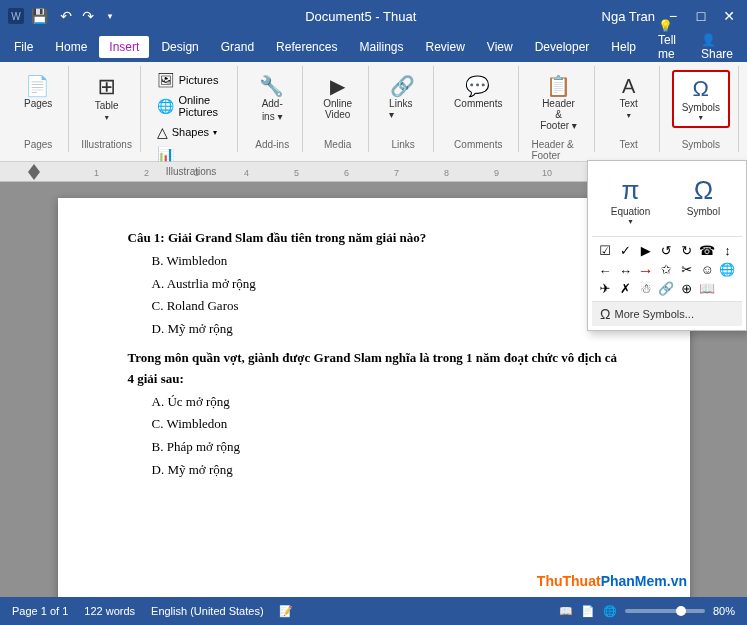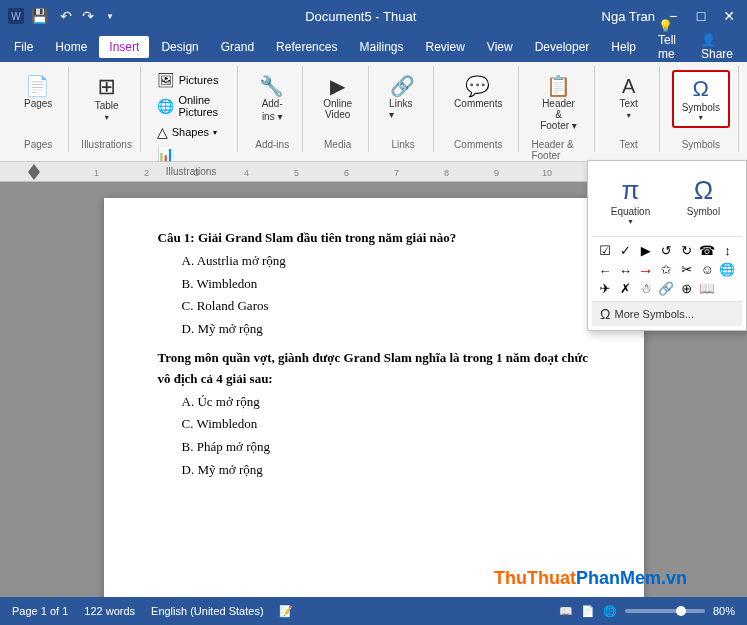--- a/index.html
+++ b/index.html
@@ -164,33 +164,33 @@
       flex: 1;
       display: flex;
       justify-content: center;
       padding: 16px 40px;
       height: calc(625px - 32px - 30px - 100px - 20px - 28px);
       overflow-y: auto;
       position: relative;
     }
     .page {
       background: white;
-      width: 540px;
+      width: 632px;
       min-height: 420px;
-      padding: 30px 54px;
+      padding: 30px 70px;
       box-shadow: 0 2px 8px rgba(0,0,0,0.3);
       font-size: 13px;
       line-height: 1.6;
       color: #000;
     }
     .doc-content { font-family: 'Times New Roman', Times, serif; }
     .doc-bold { font-weight: bold; }
     .doc-list { margin-left: 24px; list-style: none; }
     .doc-list li { margin: 2px 0; }
-    .watermark { position: absolute; bottom: 8px; right: 60px; font-size: 18px; font-weight: bold; }
+    .watermark { position: absolute; bottom: 8px; right: 60px; font-size: 14px; font-weight: bold; }
     .watermark-thu { color: #ff6600; }
     .watermark-thuat { color: #ff6600; }
     .watermark-phan { color: #0066cc; }
     .watermark-mem { color: #0066cc; }
     .watermark-vn { color: #0066cc; }
 
     
     .status-bar {
       background: #2b579a;
       color: white;
@@ -423,22 +423,22 @@
     <text x="480" y="14" font-size="9" fill="#888">9</text>
     <text x="528" y="14" font-size="9" fill="#888">10</text>
   </svg>
 </div>
 
 <div class="doc-area">
   <div class="page">
     <div class="doc-content">
       <p><span class="doc-bold">Câu 1: Giải Grand Slam đầu tiên trong năm giải nào?</span></p>
       <ul class="doc-list">
+        <li>B. Wimbledon</li>
         <li>A. Austrlia mở rộng</li>
-        <li>B. Wimbledon</li>
         <li>C. Roland Garos</li>
         <li>D. Mỹ mở rộng</li>
       </ul>
       <p style="margin-top:8px;"><span class="doc-bold">Trong môn quần vợt, giành được Grand Slam nghĩa là trong 1 năm đoạt chức vô địch cả 4 giải sau:</span></p>
       <ul class="doc-list">
         <li>A. Úc mở rộng</li>
         <li>C. Wimbledon</li>
         <li>B. Pháp mở rộng</li>
         <li>D. Mỹ mở rộng</li>
       </ul>

